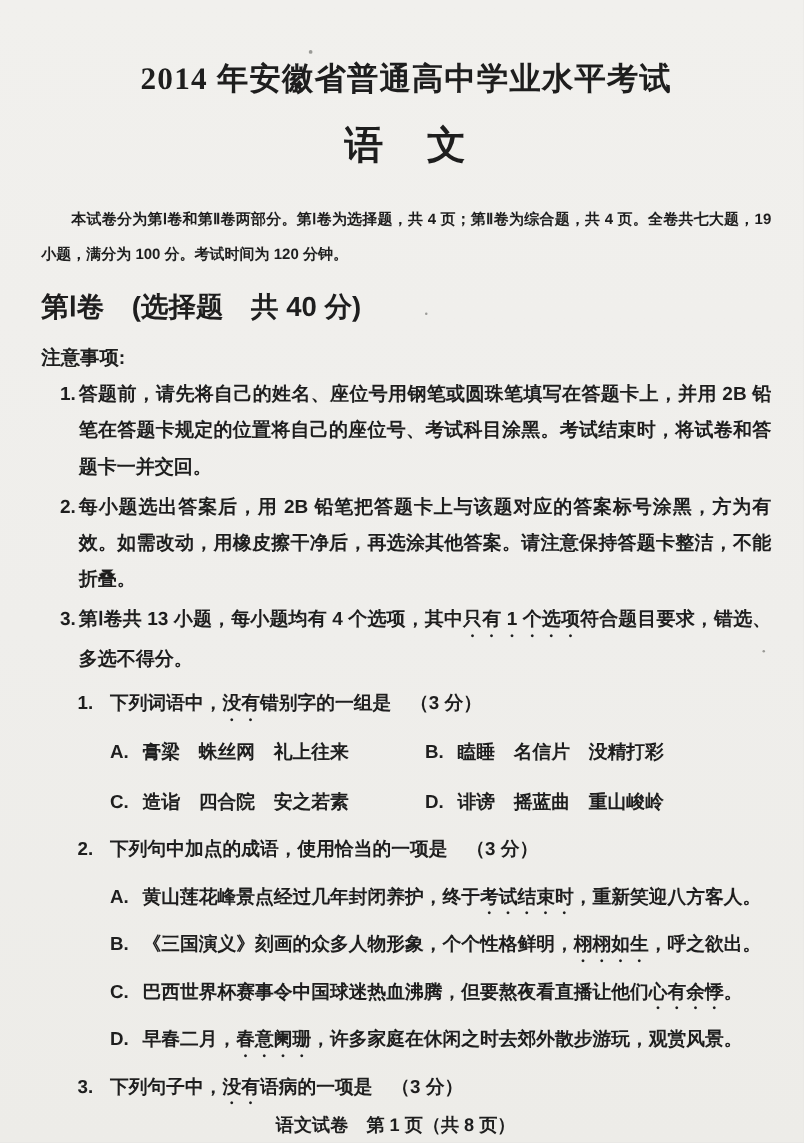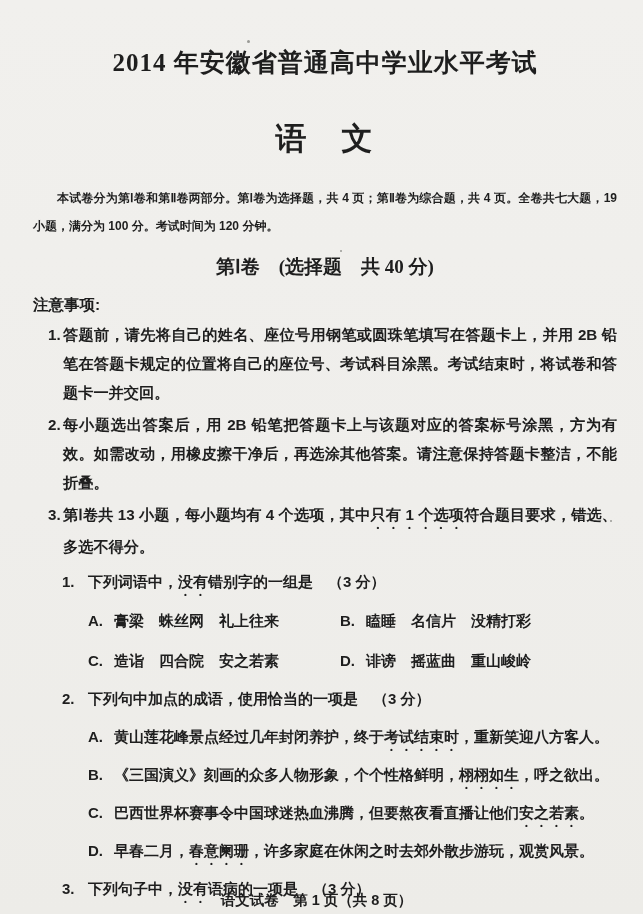--- a/index.html
+++ b/index.html
@@ -22,39 +22,39 @@
     text-align: center;
     font-size: 25px;
     font-weight: 700;
     letter-spacing: 1px;
     font-family: "Liberation Serif", serif;
   }
   .subject-title {
     text-align: center;
     font-size: 31px;
     font-weight: 700;
-    margin-top: 39px;
+    margin-top: 16px;
     letter-spacing: 2px;
     font-family: "Liberation Serif", serif;
   }
   .intro {
     margin-top: 24px;
     font-size: 12px;
     font-weight: 700;
     line-height: 28px;
     text-indent: 2em;
     text-align: justify;
     font-family: "Liberation Sans", sans-serif;
   }
   .section-heading {
-    text-align: center;
-    font-size: 19px;
+    text-align: left;
+    font-size: 22px;
     font-weight: 700;
     margin-top: 14px;
-    font-family: Liberation Serif, serif;
+    font-family: Liberation Sans, sans-serif;
   }
 
   
   .notice { margin-top: 15px; font-family: "Liberation Sans", sans-serif; }
   .notice-heading {
     font-size: 15.5px;
     font-weight: 700;
   }
   .notice-list { margin-top: 4px; }
   .notice-item {
@@ -198,21 +198,21 @@
       <div class="opt">
         <span class="olabel">A.</span>
         <span><span>黄山莲花峰景点经过几年封闭养护，终于</span><span class="em">考试结束时</span><span>，重新笑迎八方客人。</span></span>
       </div>
       <div class="opt">
         <span class="olabel">B.</span>
         <span><span>《三国演义》刻画的众多人物形象，个个性格鲜明，</span><span class="em">栩栩如生</span><span>，呼之欲出。</span></span>
       </div>
       <div class="opt">
         <span class="olabel">C.</span>
-        <span><span>巴西世界杯赛事令中国球迷热血沸腾，但要熬夜看直播让他们</span><span class="em">安之若素</span><span>。</span></span>
+        <span><span>巴西世界杯赛事令中国球迷热血沸腾，但要熬夜看直播让他们</span><span class="em">心有余悸</span><span>。</span></span>
       </div>
       <div class="opt">
         <span class="olabel">D.</span>
         <span><span>早春二月，</span><span class="em">春意阑珊</span><span>，许多家庭在休闲之时去郊外散步游玩，观赏风景。</span></span>
       </div>
     </div>
   </div>
 
   <div class="question">
     <div class="stem">

